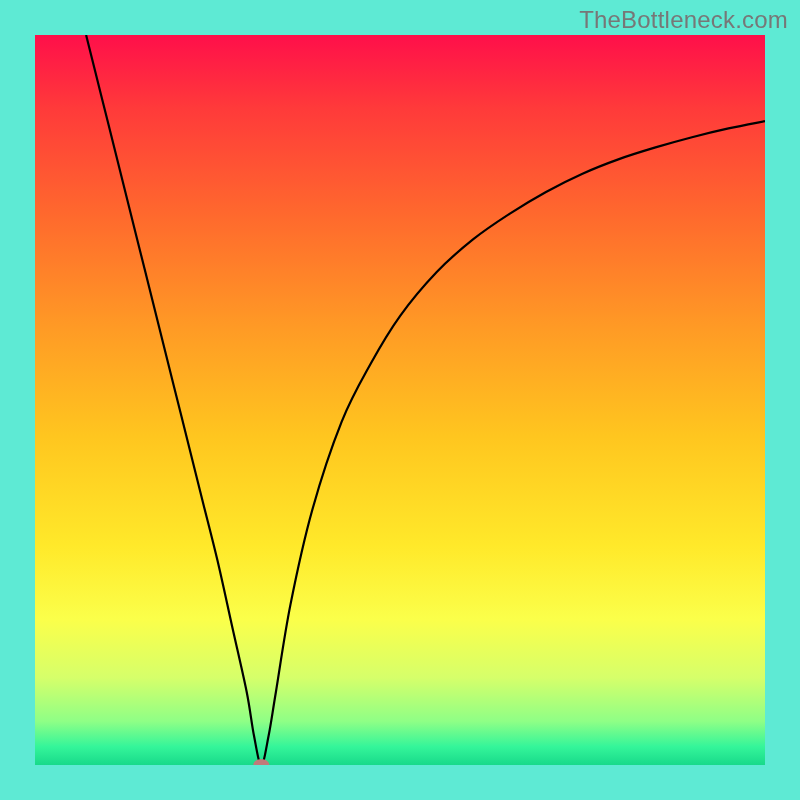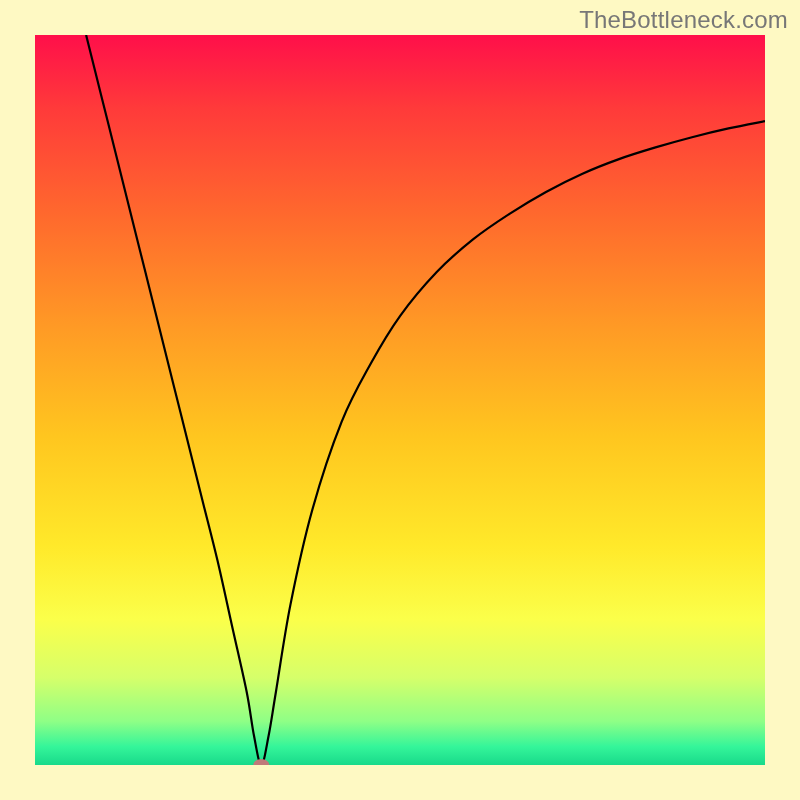--- a/index.html
+++ b/index.html
@@ -8,21 +8,21 @@
     width: 800px;
     height: 800px;
     overflow: hidden;
     background: #000;
     font-family: Arial, Helvetica, sans-serif;
   }
   .frame {
     position: relative;
     width: 800px;
     height: 800px;
-    background: #fef9c3;
+    background: #5eead4;
     text-align: center;
   }
   .plot-area {
     position: absolute;
     left: 35px;
     top: 35px;
     width: 730px;
     height: 730px;
     overflow: hidden;
   }

